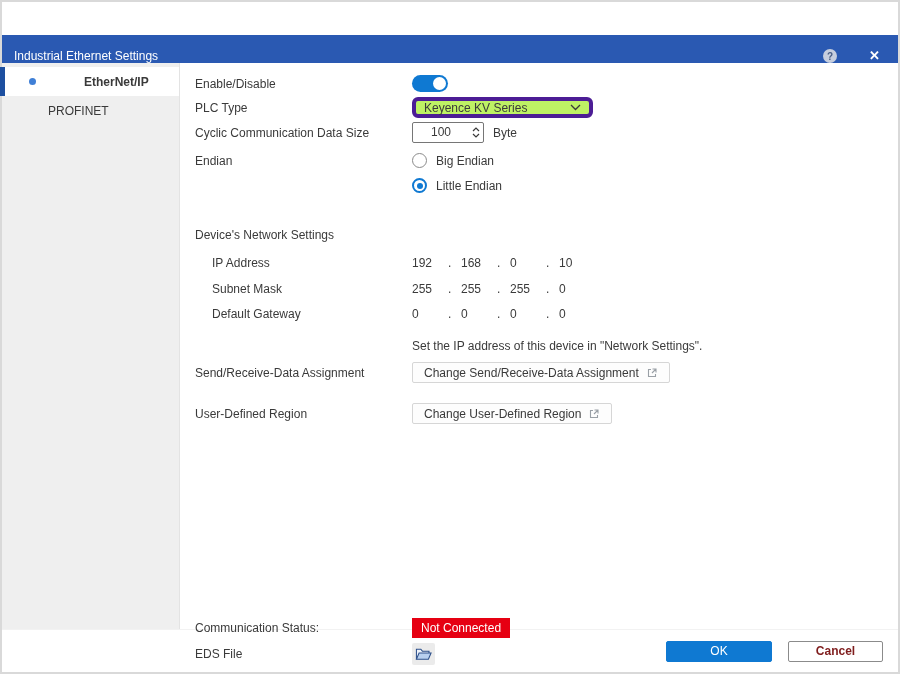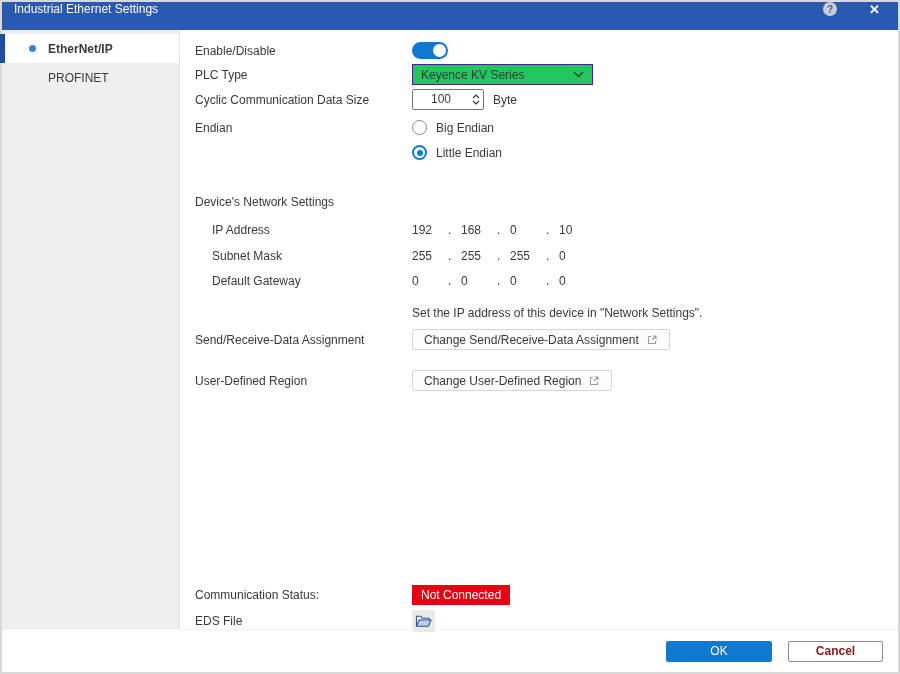--- a/index.html
+++ b/index.html
@@ -14,22 +14,23 @@
     width: 900px; height: 674px;
     border: 2px solid #d9d9d9;
     display: flex; flex-direction: column;
     background: #ffffff;
   }
   
   .titlebar {
     height: 28px; flex: 0 0 28px;
     background: #2a59b2;
     color: #ffffff;
-    display: flex; align-items: flex-start;
+    display: flex; align-items: flex-end;
     padding: 0 10px 0 12px;
+    margin-top: 33px;
   }
   .titlebar-title { flex: 1; font-size: 12px; }
   .help-btn {
     width: 14px; height: 14px; border-radius: 50%;
     background: #c6cede; color: #4a5f86;
     font-size: 10px; font-weight: bold;
     display: flex; align-items: center; justify-content: center;
     margin-right: 32px; cursor: default;
   }
   .close-btn {
@@ -41,21 +42,21 @@
   .sidebar {
     width: 178px; flex: 0 0 178px;
     background: #efefef;
     border-right: 1px solid #e3e3e3;
     padding-top: 4px;
   }
   .side-item {
     height: 29px; display: flex; align-items: center;
     padding-left: 27px; position: relative; cursor: default;
   }
-  .side-item.selected { background: #ffffff; font-weight: bold; }
+  .side-item.selected { background: #ffffff; font-weight: bold; gap: 36px; }
   .side-item.selected::before {
     content: ""; position: absolute; left: -2px; top: 0;
     width: 5px; height: 100%; background: #1d4fa0;
   }
   .side-dot {
     width: 7px; height: 7px; border-radius: 50%;
     background: #3f7fd6; margin-right: 12px;
   }
   .side-item.plain { padding-left: 46px; }
   .main { flex: 1; position: relative; background: #ffffff; }
@@ -68,22 +69,22 @@
     width: 36px; height: 17px; border-radius: 9px;
     background: #0f79d2; position: relative; cursor: default;
   }
   .toggle .knob {
     position: absolute; right: 2px; top: 2px;
     width: 13px; height: 13px; border-radius: 50%; background: #ffffff;
   }
   
   .select {
     width: 181px; height: 21px;
-    border: 1px solid #4c1d95; border-radius: 0;
-    background: #22c55e; display: flex; align-items: center;
+    border: 4px solid #4c1d95; border-radius: 6px;
+    background: #bef264; display: flex; align-items: center;
     padding: 0 8px; cursor: default;
   }
   .select .sel-val { flex: 1; }
   
   .spinner {
     width: 72px; height: 21px;
     border: 1px solid #767676; border-radius: 2px;
     background: #ffffff; display: flex; align-items: stretch;
   }
   .spinner .spin-val { flex: 1; text-align: center; line-height: 19px; }

